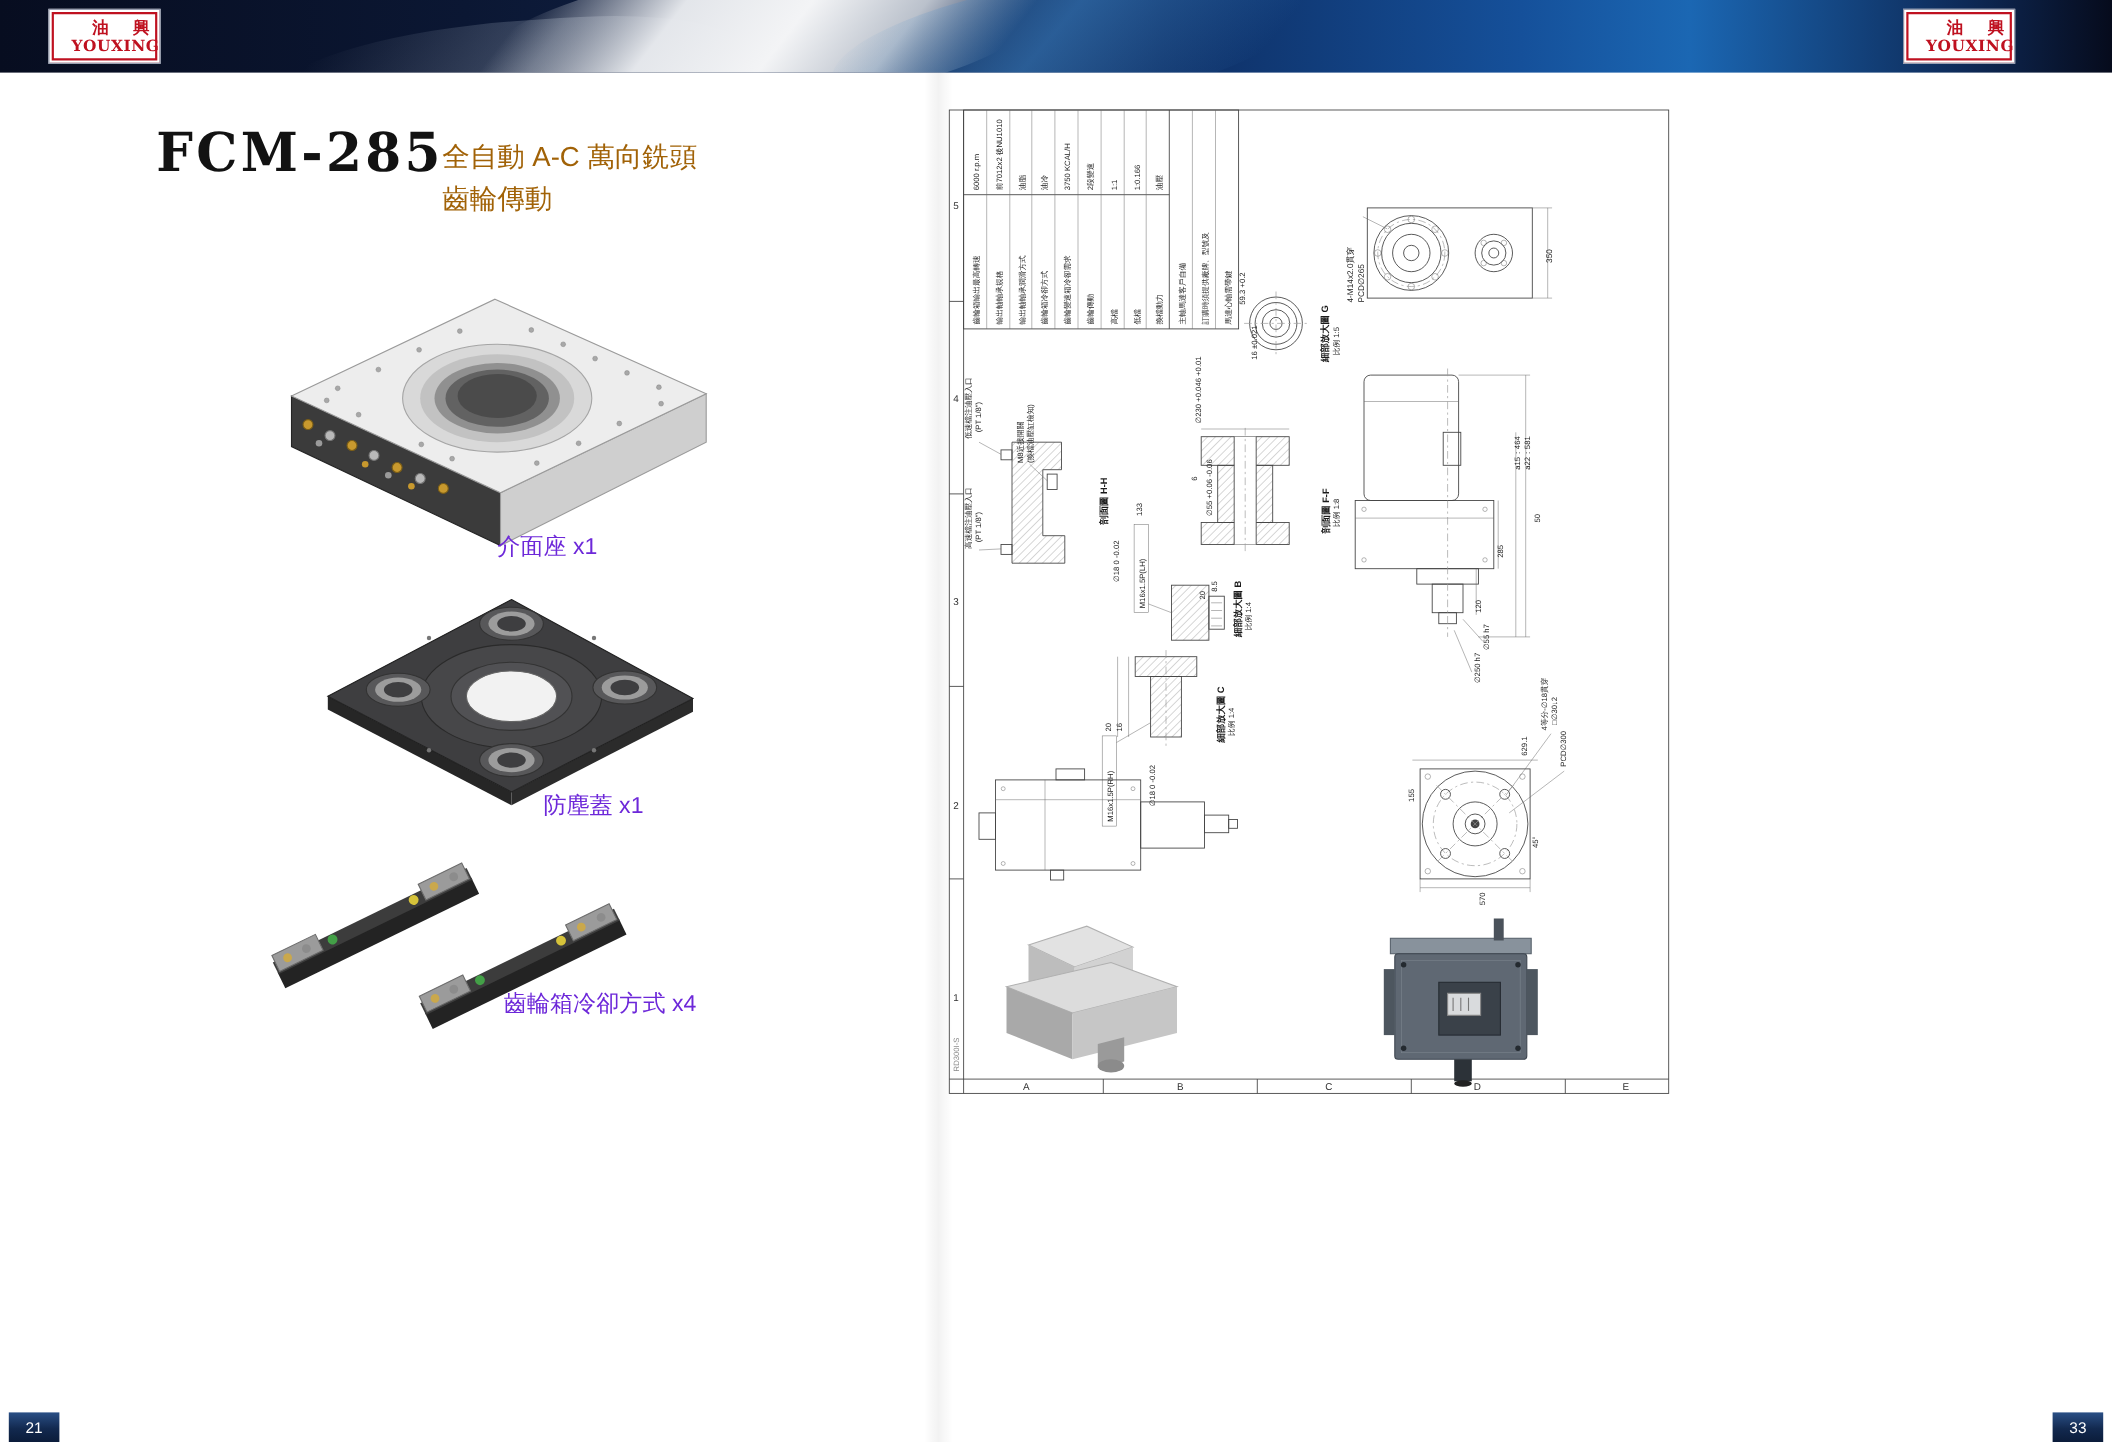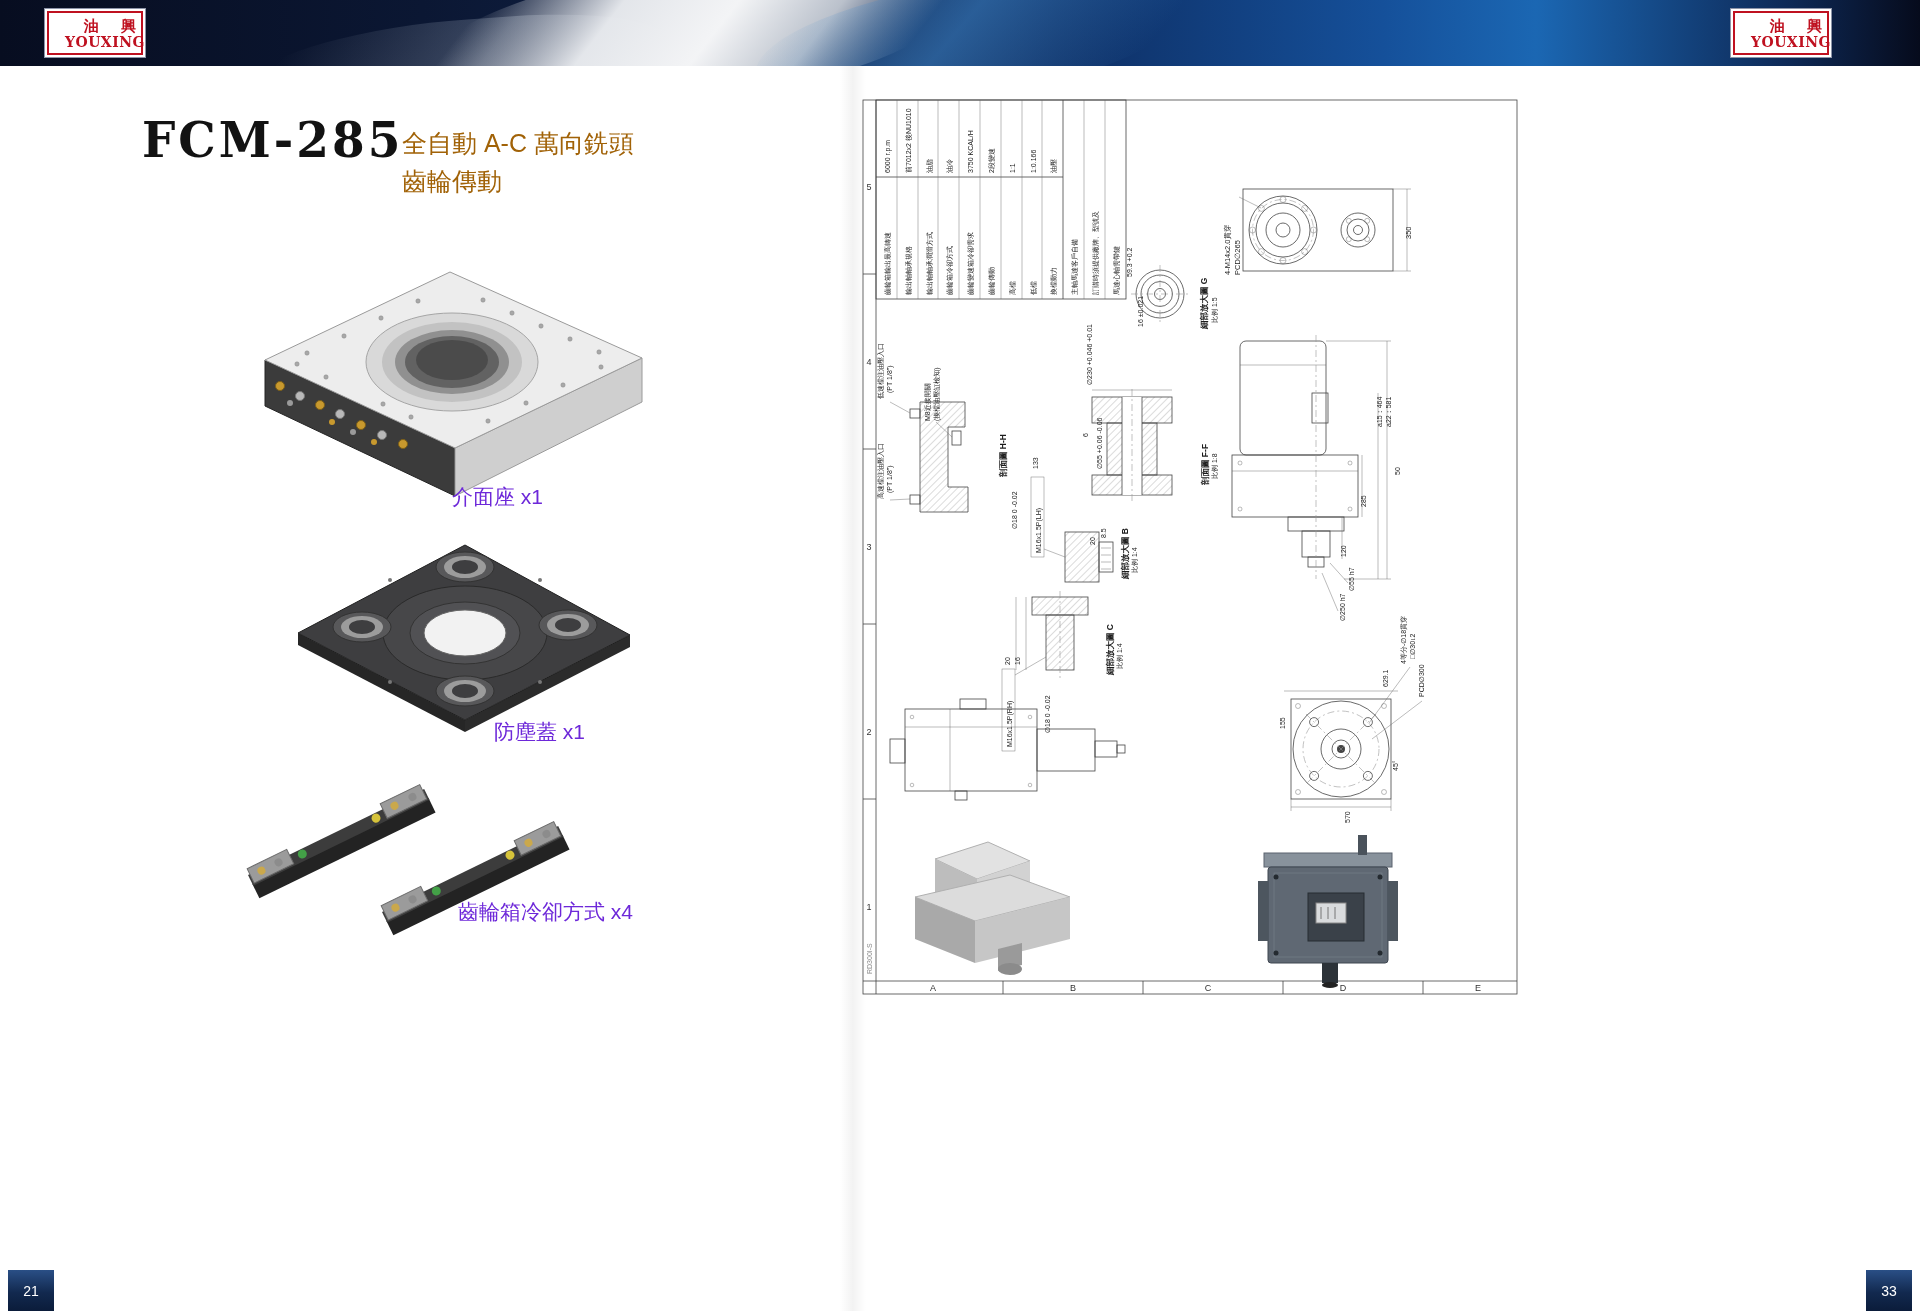--- a/index.html
+++ b/index.html
@@ -48,21 +48,21 @@
   svg .hatch{fill:url(#hatch);stroke:#444;stroke-width:.8}
   svg .cl{stroke:#999;stroke-width:.6;stroke-dasharray:7 3 2 3;fill:none}
   svg text{font-family:"Liberation Sans",sans-serif;fill:#1a1a1a}
   svg text.d{font-size:7.5px}
   svg text.d7{font-size:7px}
   svg text.ttl{font-size:8.5px;font-weight:bold}
   svg text.g{font-size:9px;fill:#333}
   svg text.doc{font-size:7px;fill:#8a8a8a}
 
   
-  .pn{position:absolute;bottom:0;width:46px;height:41px;color:#fff;font-size:14px;
+  .pn{position:absolute;bottom:0;width:46px;height:27px;color:#fff;font-size:14px;
     display:flex;align-items:center;justify-content:center;
     background:linear-gradient(180deg,#2a4f86 0%,#12294f 55%,#0b1c3a 100%)}
   .pn.left{left:8px}.pn.right{right:8px}
 </style>
 </head>
 <body>
 
 <div class="banner">
   <div class="swoosh-c"></div>
   <div class="swoosh-a"></div>

